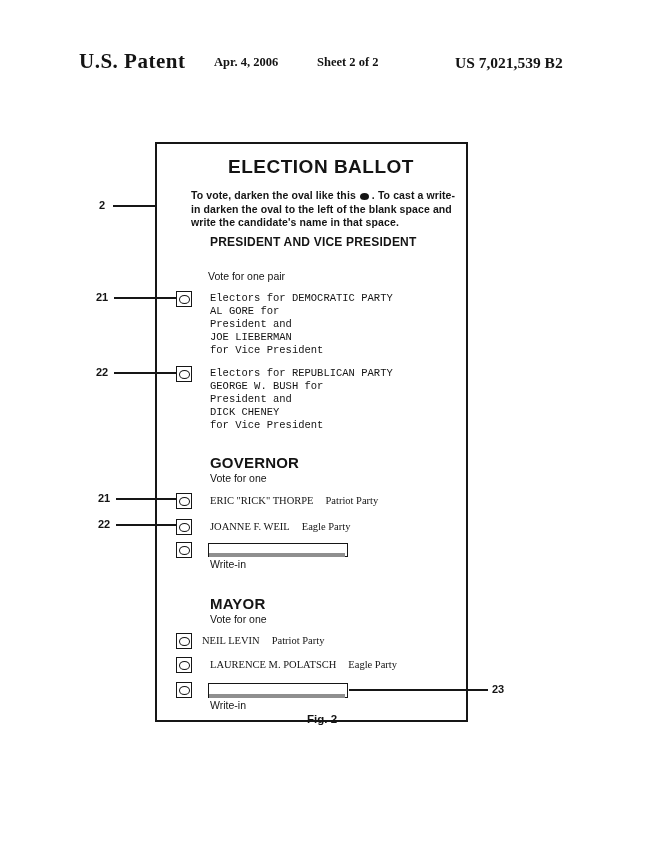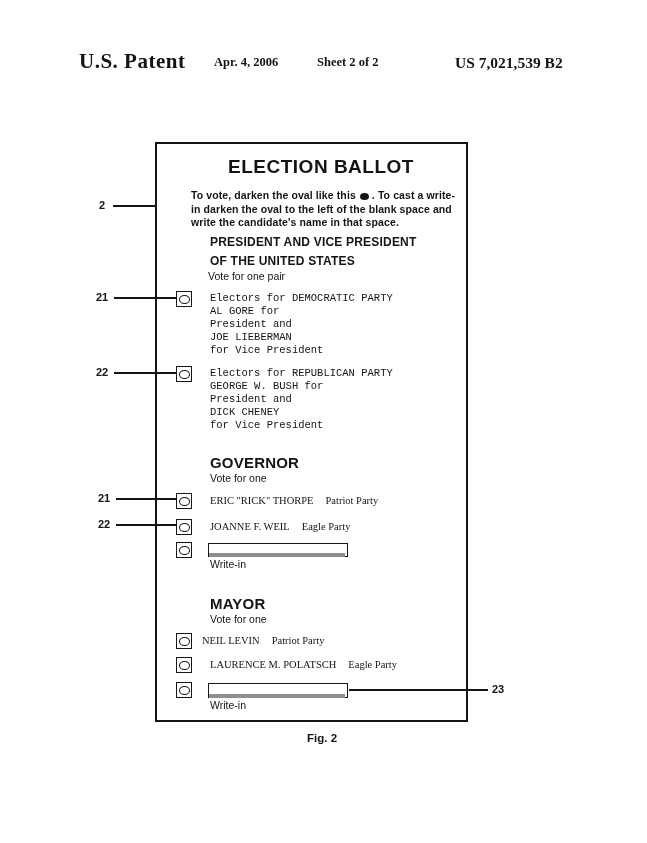--- a/index.html
+++ b/index.html
@@ -61,21 +61,20 @@
 
   <div class="abs ballot-box" style="left:155px; top:142px; width:309px; height:576px;"></div>
 
   <div class="abs ballot-title" style="left:155px; top:156px; width:332px;">ELECTION BALLOT</div>
   <div class="abs instructions" style="left:191px; top:189px; width:272px;font-weight:bold;">
     <span>To vote, darken the oval like this</span><span class="example-oval"></span><span>. To cast a write-in darken the oval to the left of the blank space and write the candidate's name in that space.</span>
   </div>
 
   <div class="abs section-heading" style="left:210px; top:233px;">
     <div>PRESIDENT AND VICE PRESIDENT</div>
-    <div>OF THE UNITED STATES</div>
   </div>
   <div class="abs subheading" style="left:208px; top:270px;">Vote for one pair</div>
 
   <div class="oval-box" style="left:176px; top:291px;">
       <div class="oval"></div>
     </div>
   <div class="abs cand-lines" style="left:210px; top:292px;">
     <div>Electors for DEMOCRATIC PARTY</div>
     <div>AL GORE for</div>
     <div>President and</div>
@@ -151,15 +150,15 @@
 
   <div class="ref" style="left:98px; top:492px;">21</div>
   <div class="leader" style="left:116px; top:498px; width:61px;"></div>
 
   <div class="ref" style="left:98px; top:518px;">22</div>
   <div class="leader" style="left:116px; top:524px; width:61px;"></div>
 
   <div class="ref" style="left:492px; top:683px;">23</div>
   <div class="leader" style="left:349px; top:689px; width:139px;"></div>
 
-  <div class="abs fig-label" style="left:307px; top:732px;">Fig. 2</div>
+  <div class="abs fig-label" style="left:307px; top:713px;">Fig. 2</div>
 
 </div>
 
 </body></html>

